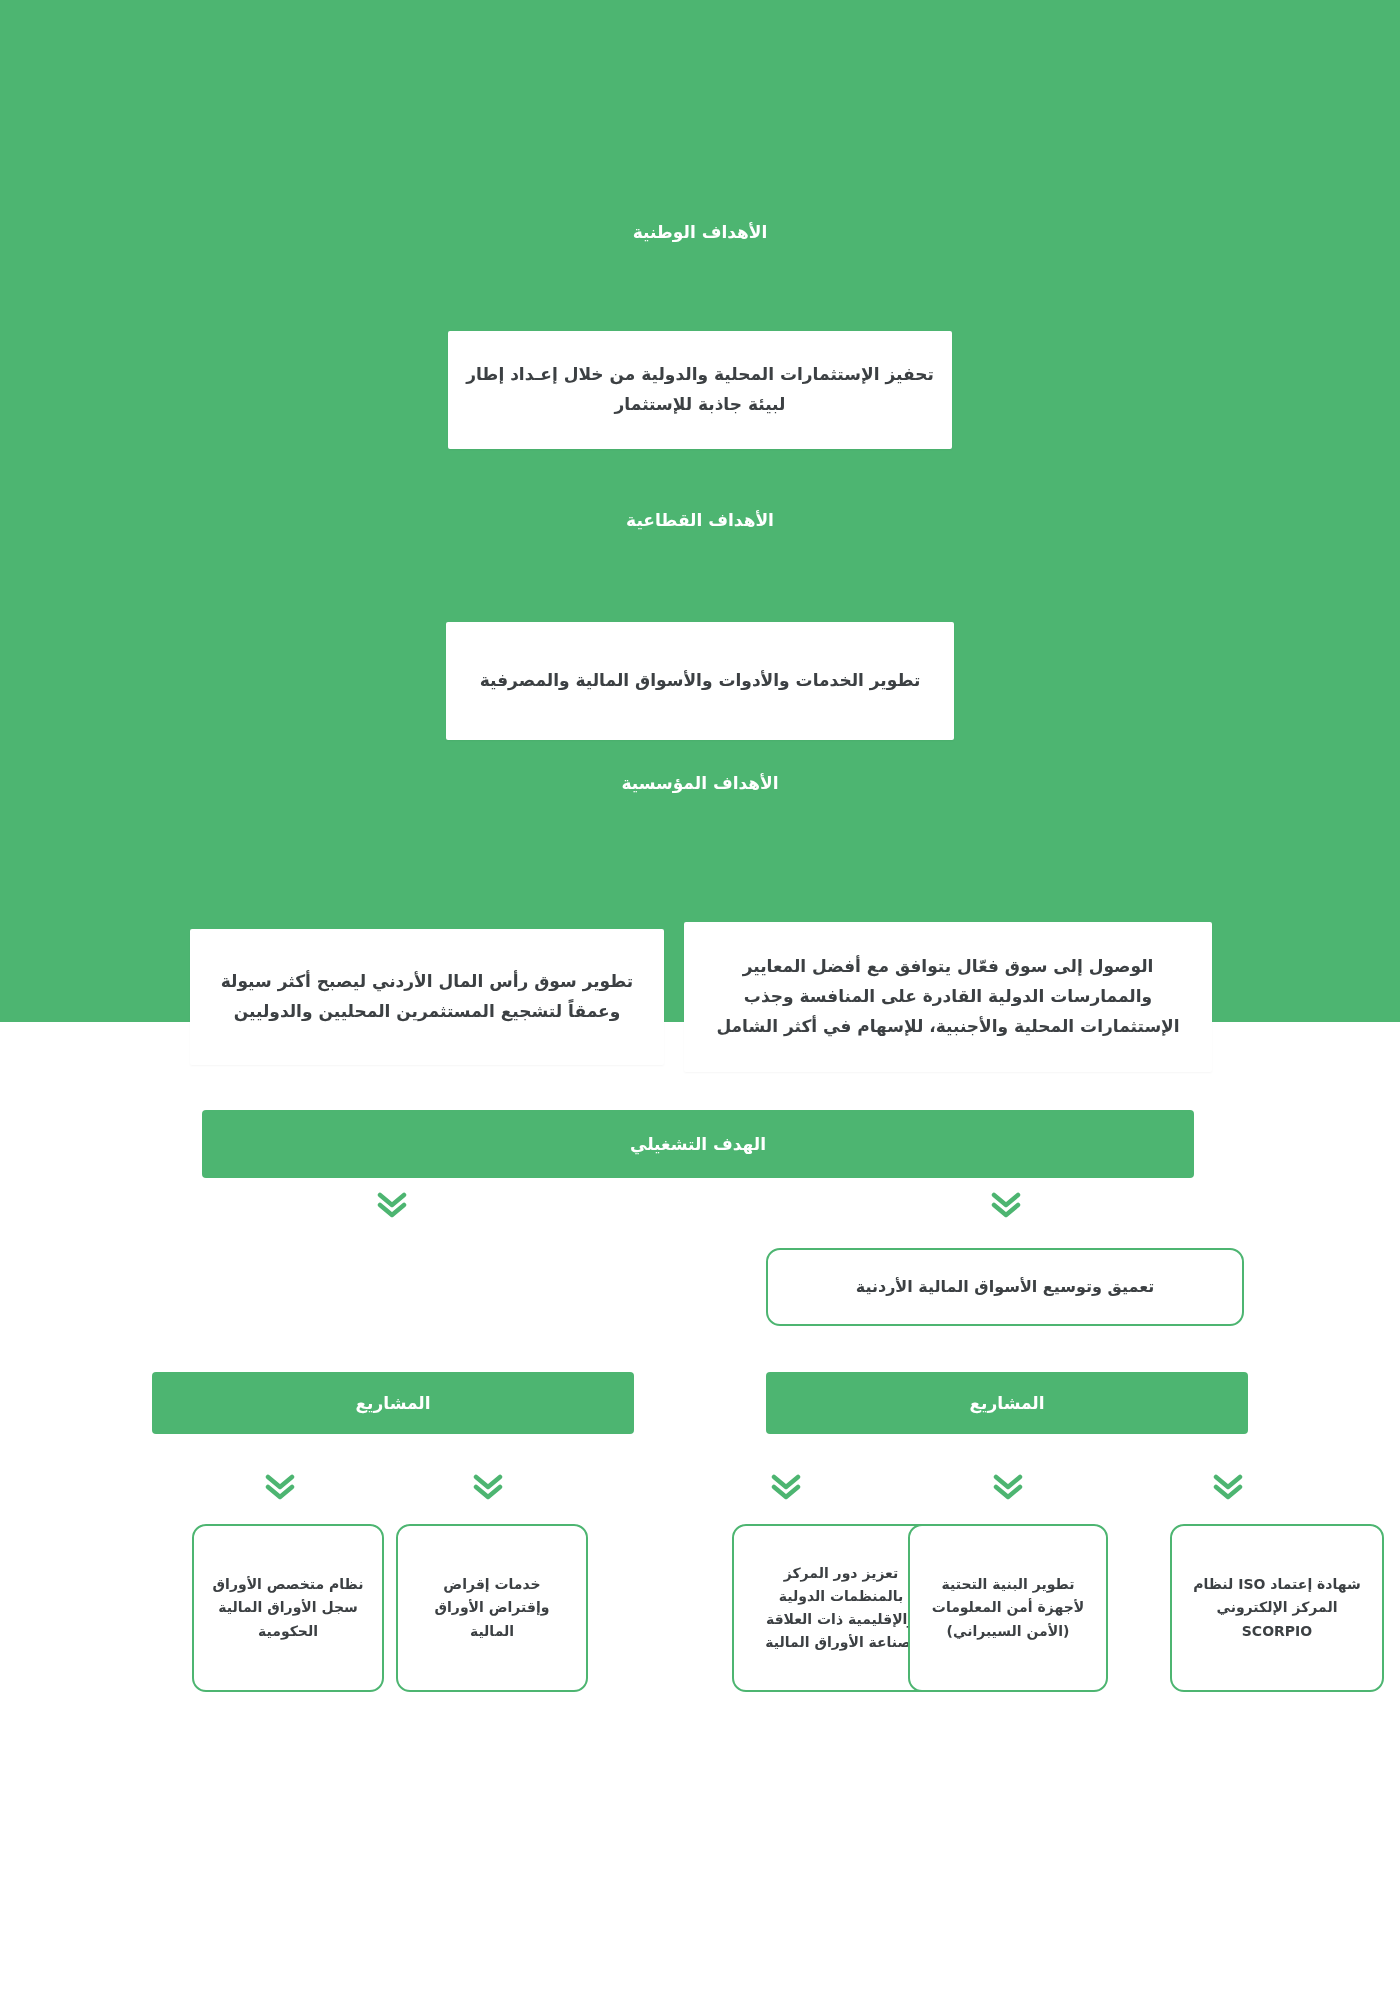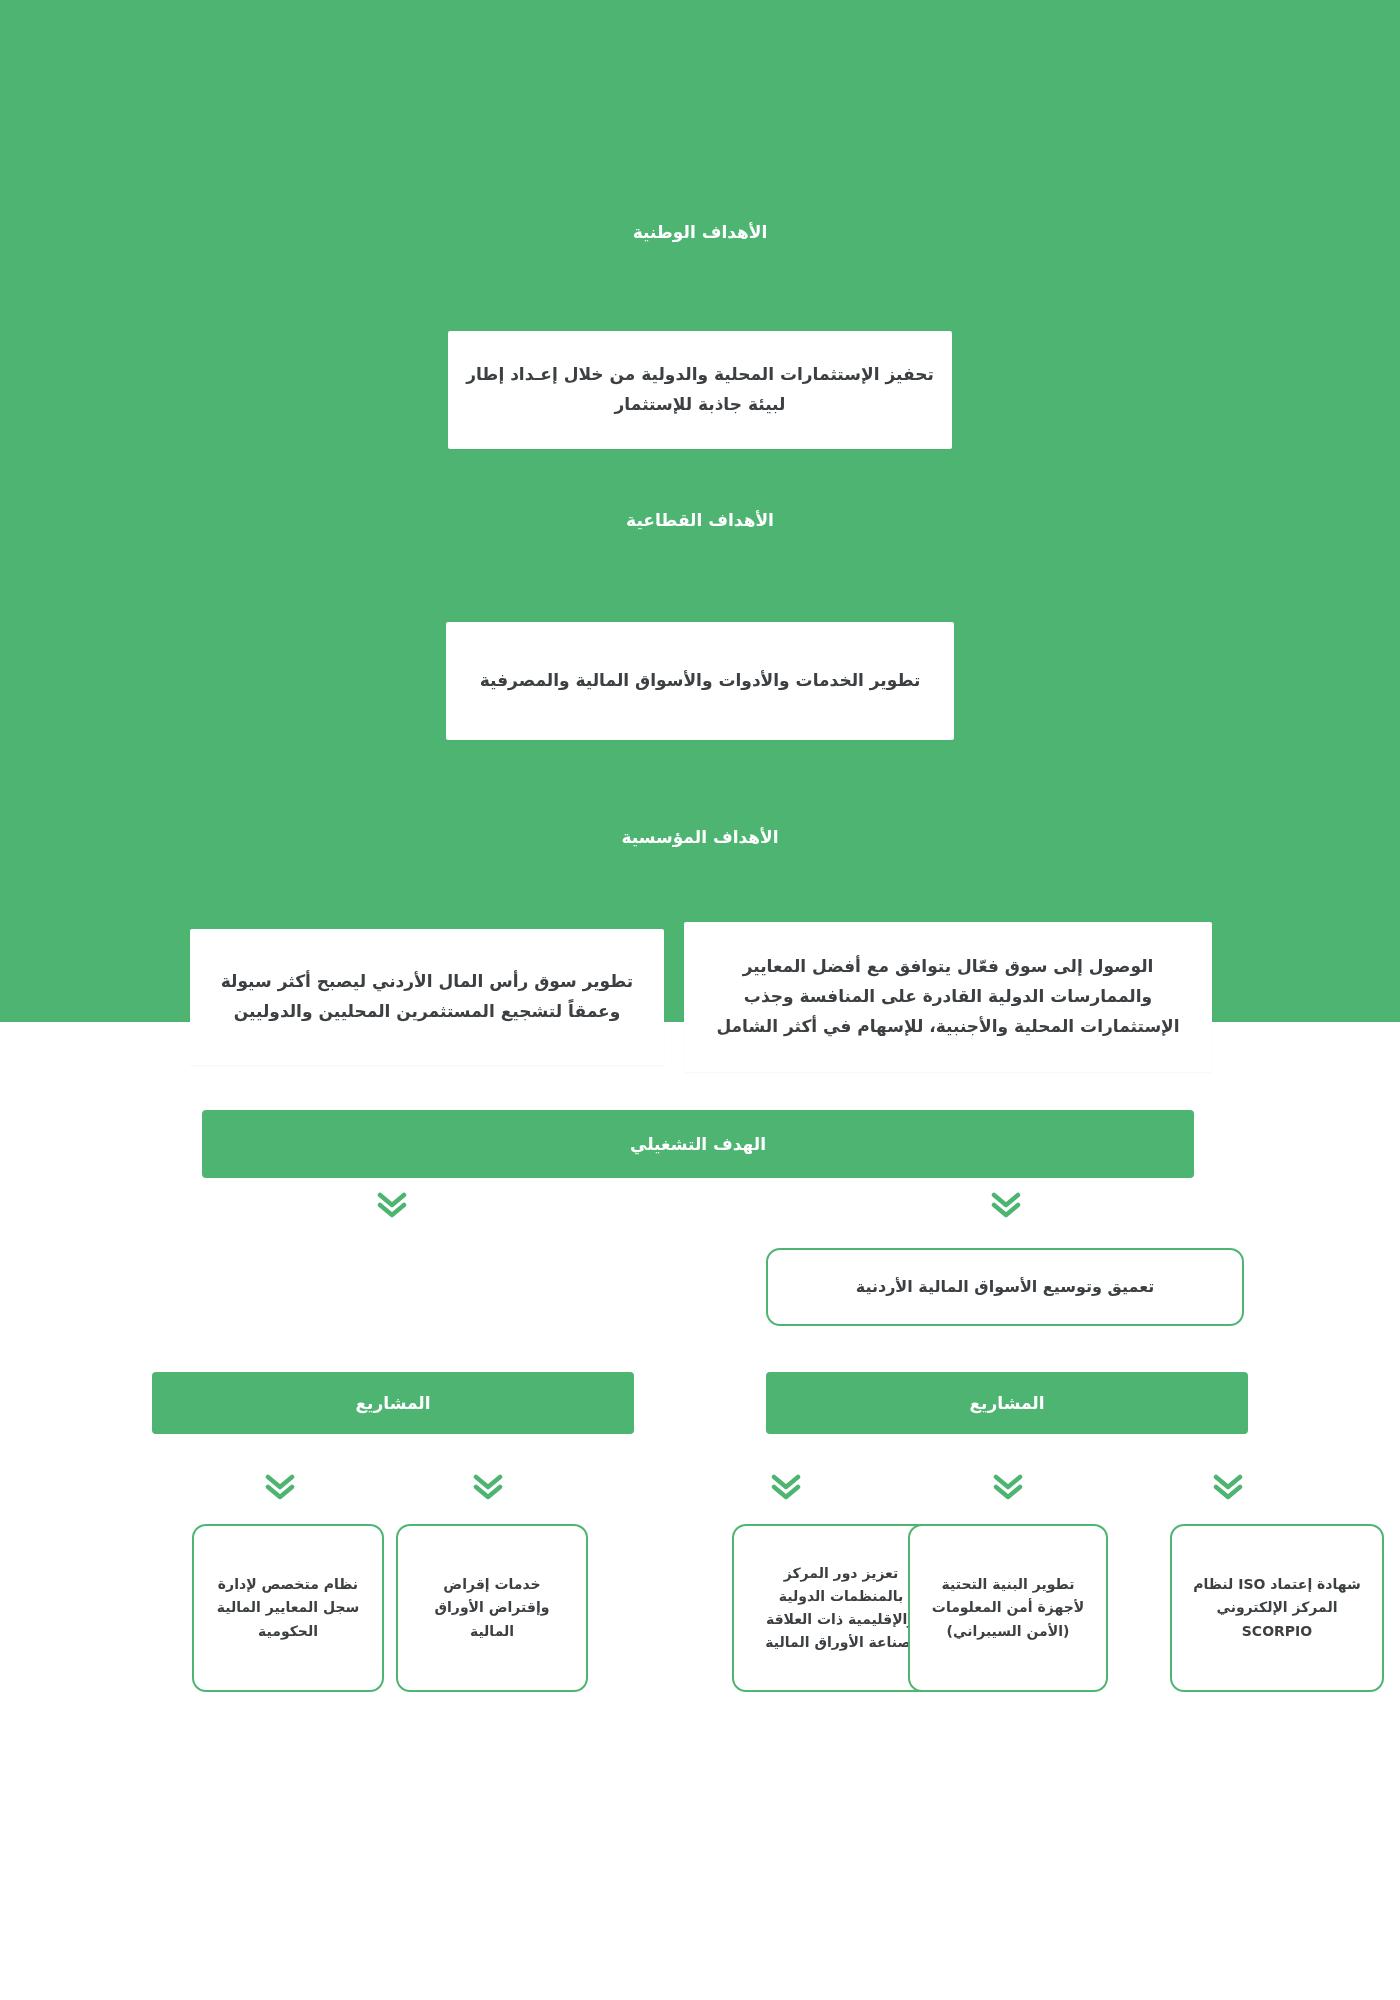--- a/index.html
+++ b/index.html
@@ -35,21 +35,21 @@
     width: 100%;
     text-align: center;
     color: #ffffff;
     font-size: 17px;
     font-weight: 700;
     letter-spacing: 0;
     line-height: 1.4;
   }
   .heading-national   { top: 221px; }
   .heading-sector     { top: 509px; }
-  .heading-corporate  { top: 826px; }
+  .heading-corporate  { top: 772px; }
 
   
   .white-card {
     position: absolute;
     background: #ffffff;
     border-radius: 2px;
     display: flex;
     align-items: center;
     justify-content: center;
     text-align: center;
@@ -244,21 +244,21 @@
       <path d="M3 13 L15 23 L27 13" fill="none" stroke="#4db571" stroke-width="4.5" stroke-linecap="round" stroke-linejoin="round"></path>
     </svg>
   </span>
   <span class="chevron chev-p5">
     <svg viewBox="0 0 30 26" xmlns="http://www.w3.org/2000/svg">
       <path d="M3 3 L15 13 L27 3" fill="none" stroke="#4db571" stroke-width="4.5" stroke-linecap="round" stroke-linejoin="round"></path>
       <path d="M3 13 L15 23 L27 13" fill="none" stroke="#4db571" stroke-width="4.5" stroke-linecap="round" stroke-linejoin="round"></path>
     </svg>
   </span>
 
-  <div class="outline-box project-box pb-1">نظام متخصص لإدارة سجل المعايير المالية الحكومية</div>
+  <div class="outline-box project-box pb-1">نظام متخصص الأوراق سجل الأوراق المالية الحكومية</div>
 
   <div class="outline-box project-box pb-2">خدمات إقراض وإقتراض الأوراق المالية</div>
 
   <div class="outline-box project-box pb-3">تعزيز دور المركز بالمنظمات الدولية والإقليمية ذات العلاقة بصناعة الأوراق المالية</div>
 
   <div class="outline-box project-box pb-4">تطوير البنية التحتية لأجهزة أمن المعلومات (الأمن السيبراني)</div>
 
   <div class="outline-box project-box pb-5">شهادة إعتماد ISO لنظام المركز الإلكتروني SCORPIO</div>
 
 </div>

